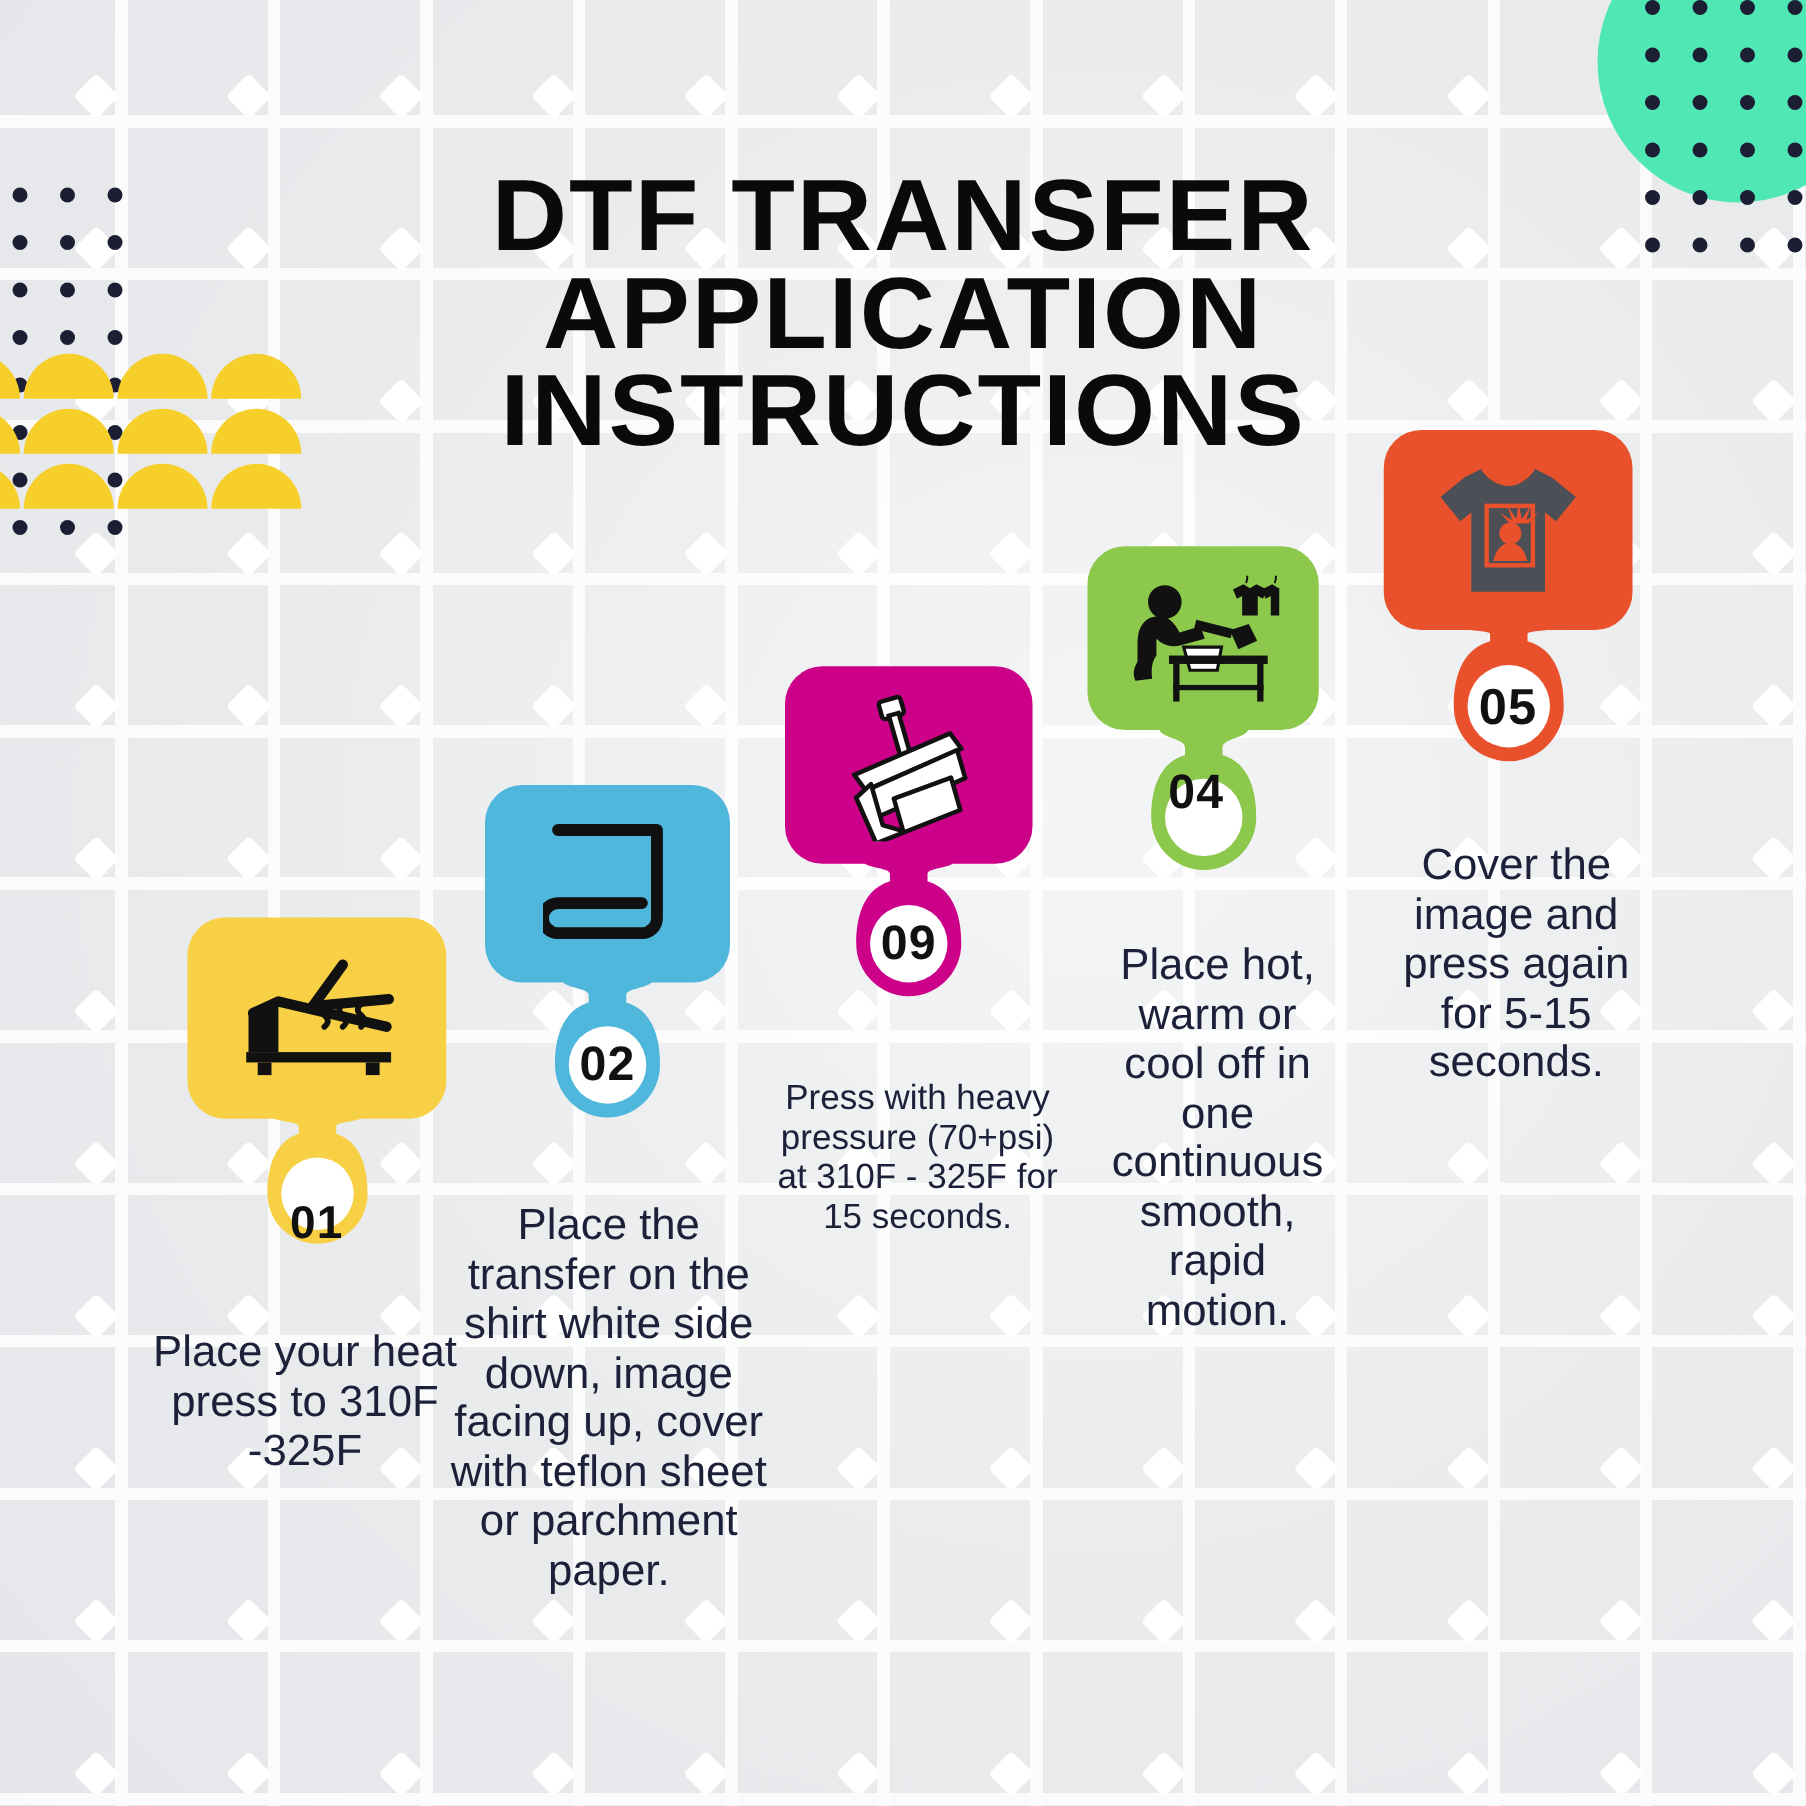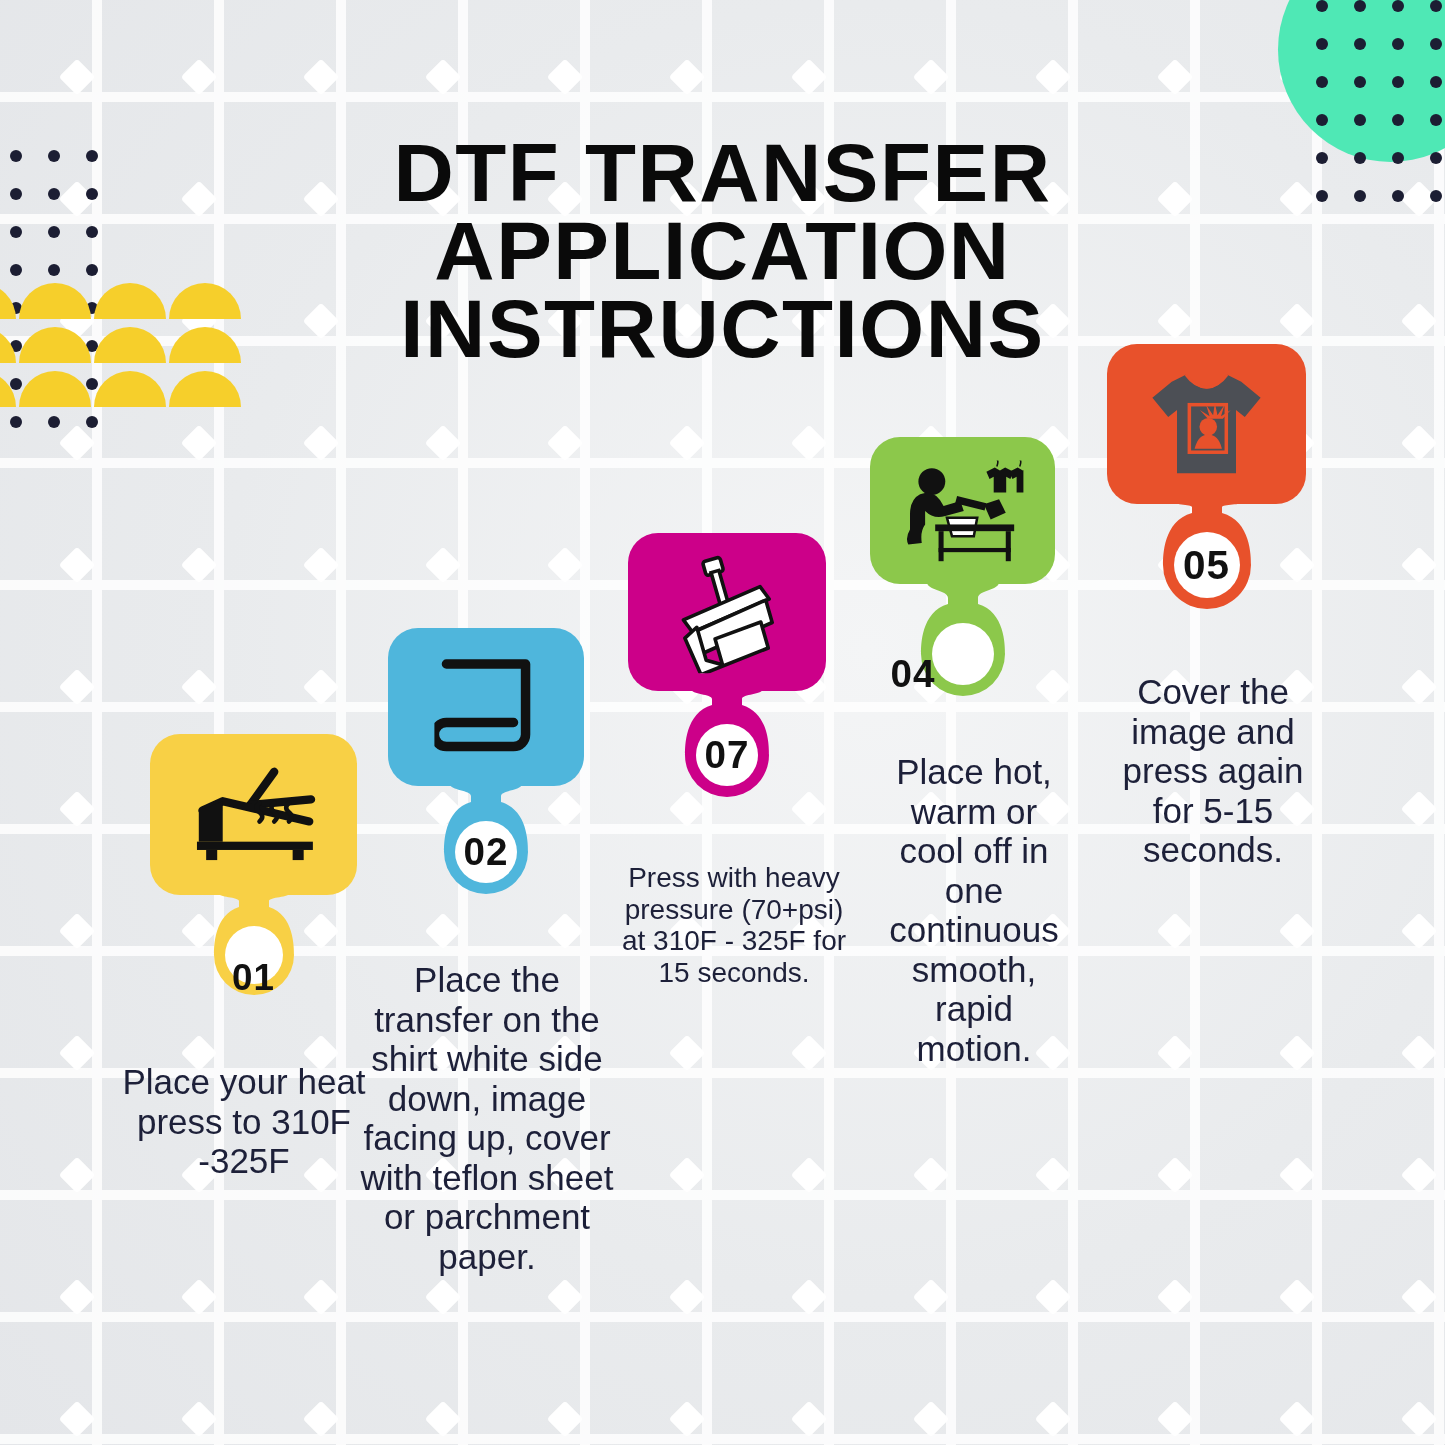--- a/index.html
+++ b/index.html
@@ -371,21 +371,21 @@
               <rect x="56" y="6" width="20" height="16" rx="3" fill="#fff" stroke="#111" stroke-width="4"></rect>
               <rect x="62" y="20" width="9" height="44" fill="#fff" stroke="#111" stroke-width="4"></rect>
               <path d="M18 62 L110 50 L116 66 L24 78 Z" fill="#fff" stroke="#111" stroke-width="4" stroke-linejoin="round"></path>
               <path d="M26 78 L112 66 L112 92 L26 104 Z" fill="#fff" stroke="#111" stroke-width="4" stroke-linejoin="round"></path>
               <path d="M14 82 L30 74 L30 112 L46 122 L46 92 L100 88 L100 118 L20 126 Z" fill="#fff" stroke="#111" stroke-width="4" stroke-linejoin="round"></path>
             </g>
           </svg>
         </div>
       </div>
       <div style="position:absolute;left:685px;top:713px;width:84px;height:84px;display:flex;align-items:center;justify-content:center;">
-        <span style="font-weight:700;font-size:38.64px;color:#111;letter-spacing:1px;font-family:'Liberation Sans',sans-serif;">07</span>
+        <span style="font-weight:700;font-size:38.64px;color:#111;letter-spacing:1px;font-family:'Liberation Sans',sans-serif;">09</span>
       </div>
       <div class="caption" style="left:621px;top:862px;width:226px;font-size:28px;">Press with heavy pressure (70+psi) at 310F - 325F for 15 seconds.</div>
     </div>
     <div class="step">
       <svg width="200" height="120" viewBox="0 0 200 120" style="position:absolute;left:862.5px;top:582px;overflow:visible;">
         <path d="M64 0 C64 8.8 85 8 85 16 L85 22 C58 30 58 63.6 58 72 A42 42 0 1 0 142 72 C142 63.6 142 30 115 22 L115 16 C115 8 136 8.8 136 0 Z" fill="#8CC84B"></path>
         <circle cx="100" cy="72" r="31" fill="#ffffff"></circle>
       </svg>
       <div class="card" style="left:870px;top:437px;width:185px;height:147px;background:#8CC84B;">
         <div style="transform:scale(0.84);">
@@ -401,21 +401,21 @@
             <rect x="44" y="104" width="86" height="5" fill="#111"></rect>
             <g transform="translate(96,2) scale(.62)">
               <path d="M8 18 L24 10 L34 16 L44 10 L60 18 L54 32 L46 28 L46 58 L22 58 L22 28 L14 32 Z" fill="#111"></path>
               <path d="M52 18 L68 10 L78 16 L88 10 L104 18 L98 32 L90 28 L90 58 L66 58 L66 28 L58 32 Z" fill="#111"></path>
               <path d="M28 8 q4 -10 0 -14" fill="none" stroke="#111" stroke-width="3"></path>
               <path d="M72 8 q4 -10 0 -14" fill="none" stroke="#111" stroke-width="3"></path>
             </g>
           </svg>
         </div>
       </div>
-      <div style="position:absolute;left:871px;top:612px;width:84px;height:84px;display:flex;align-items:flex-end;justify-content:center;">
+      <div style="position:absolute;left:915px;top:612px;width:84px;height:84px;display:flex;align-items:flex-start;justify-content:center;">
         <span style="font-weight:700;font-size:38.64px;color:#111;letter-spacing:1px;font-family:'Liberation Sans',sans-serif;">04</span>
       </div>
       <div class="caption" style="left:874px;top:752px;width:200px;font-size:35px;">Place hot, warm or cool off in one continuous smooth, rapid motion.</div>
     </div>
     <div class="step">
       <svg width="200" height="113" viewBox="0 0 200 113" style="position:absolute;left:1106.5px;top:502px;overflow:visible;">
         <path d="M64 0 C64 2.75 85 2.5 85 5 L85 11 C56 19 56 54.2 56 63 A44 44 0 1 0 144 63 C144 54.2 144 19 115 11 L115 5 C115 2.5 136 2.75 136 0 Z" fill="#E8512B"></path>
         <circle cx="100" cy="63" r="33" fill="#ffffff"></circle>
       </svg>
       <div class="card" style="left:1107px;top:344px;width:199px;height:160px;background:#E8512B;">

